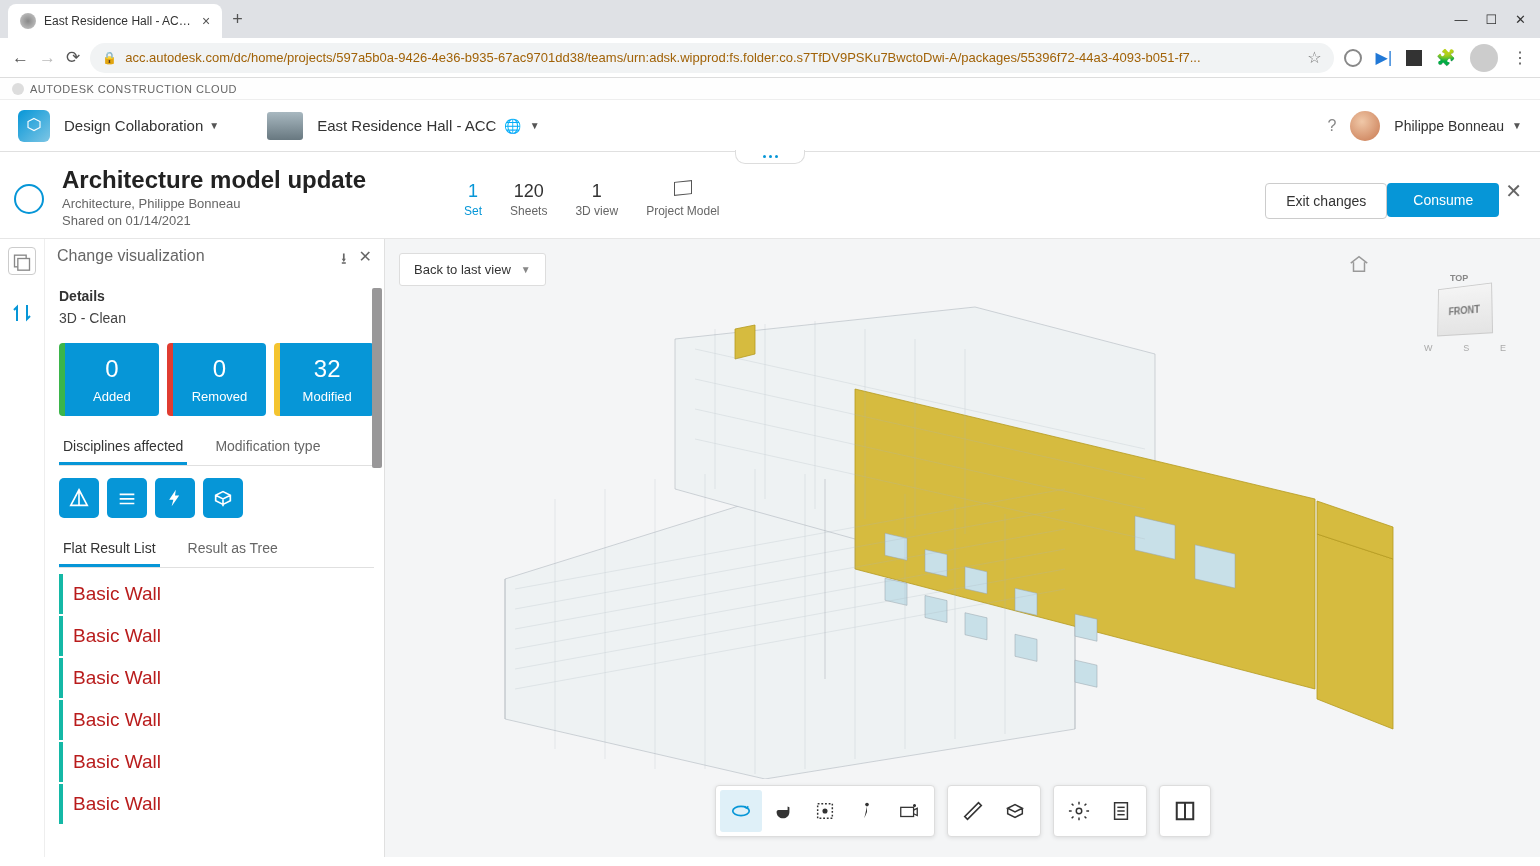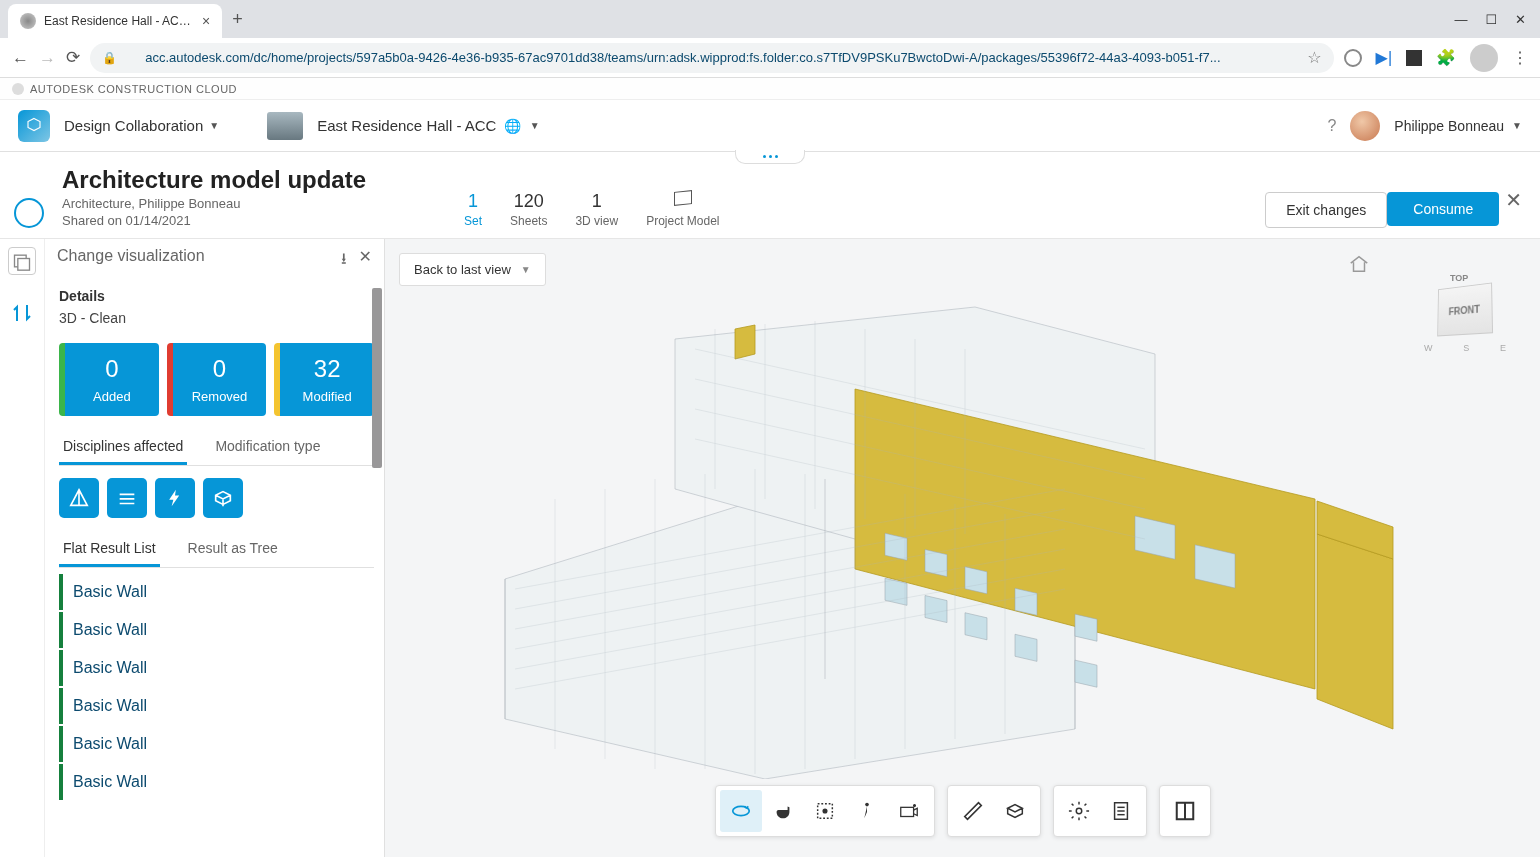--- a/index.html
+++ b/index.html
@@ -12,21 +12,21 @@
 .tab-favicon { width: 16px; height: 16px; border-radius: 50%; background: radial-gradient(circle,#888,#ccc); }
 .tab-title { font-size: 12px; color: #333; max-width: 150px; overflow: hidden; text-overflow: ellipsis; white-space: nowrap; }
 .tab-close { font-size: 14px; color: #555; cursor: pointer; }
 .new-tab { margin-left: 10px; font-size: 18px; color: #555; cursor: pointer; }
 .window-controls { margin-left: auto; display: flex; gap: 18px; padding-right: 14px; }
 .win-ctrl { font-size: 13px; color: #333; cursor: pointer; font-family: 'Segoe UI',sans-serif; }
 
 .addr-row { display: flex; align-items: center; height: 40px; padding: 0 12px; gap: 10px; background:#fff; border-bottom:1px solid #ddd;}
 .nav-icon { font-size: 17px; color: #555; cursor: pointer; }
 .addr-bar { flex: 1; display: flex; align-items: center; background: #f1f3f4; border-radius: 15px; height: 30px; padding: 0 12px; gap:8px;}
-.addr-text { font-size: 13px; color: #0c4a6e; overflow:hidden; text-overflow:ellipsis; white-space:nowrap; flex:1;margin-left:20px;}
+.addr-text { font-size: 13px; color: #a16207; overflow:hidden; text-overflow:ellipsis; white-space:nowrap; flex:1;}
 .lock-icon { font-size: 12px; color: #555; }
 .ext-icons { display: flex; gap: 14px; font-size: 16px; color: #555; align-items:center;}
 .profile-circle { width: 28px; height: 28px; border-radius: 50%; background: #ccc; }
 
 .bm-row { display: flex; align-items: center; height: 22px; padding: 0 12px; gap: 6px; font-size: 11px; color: #666; border-bottom:1px solid #eee; background:#fefefe;}
 .bm-icon { width:12px;height:12px;border-radius:50%;background:#ddd;}
 
 
 .app-header { display: flex; align-items: center; height: 52px; padding: 0 18px; gap: 14px; border-bottom:1px solid #e0e0e0; background:#fff;}
 .app-logo { width: 32px; height: 32px; border-radius: 6px; background: linear-gradient(135deg,#0696d7,#7ec6e5); display:flex;align-items:center;justify-content:center;}
@@ -35,21 +35,21 @@
 .dropdown-arrow { font-size: 10px; color: #555; }
 .proj-thumb { width: 36px; height: 28px; border-radius: 3px; background: linear-gradient(#a8b8c0,#687880); }
 .project-name { font-size: 15px; font-weight: 500; color: #333; display:flex;align-items:center;gap:8px;}
 .globe-icon { font-size: 14px; color: #666; }
 .spacer { flex: 1; }
 .user-avatar { width: 30px; height: 30px; border-radius: 50%; background: radial-gradient(circle at 40% 35%, #f0c8a8, #c87850); }
 .user-name { font-size: 14px; color: #333; display:flex;align-items:center;gap:8px;}
 .help-icon { font-size: 16px; color: #888; cursor:pointer;}
 
 
-.pkg-header { display: flex; align-items: flex-end; padding: 14px 18px 10px 14px; gap: 18px; background:#fff; border-bottom:1px solid #e6e6e6; position:relative;}
+.pkg-header { display: flex; align-items: center; padding: 14px 18px 10px 14px; gap: 18px; background:#fff; border-bottom:1px solid #e6e6e6; position:relative;}
 .pkg-circle { width: 30px; height: 30px; border: 2.5px solid #0696d7; border-radius: 50%; margin-top:4px;}
 .pkg-title-block h1 { font-size: 24px; font-weight: 600; color: #222; }
 .pkg-sub { font-size: 13px; color: #666; margin-top:2px;}
 .pkg-stats { display: flex; gap: 28px; margin-left:80px; margin-top:4px;}
 .pkg-stat { text-align: center; }
 .pkg-stat .n { font-size: 18px; font-weight:500; color: #333; }
 .pkg-stat.active .n { color: #0696d7; }
 .pkg-stat .lbl { font-size: 12px; color: #666; margin-top:2px;}
 .pkg-stat.active .lbl { color: #0696d7; }
 .pkg-model-icon { width: 18px; height: 14px; border:1.5px solid #555; display:inline-block; margin-bottom:2px; transform:skewY(-6deg);}
@@ -88,21 +88,21 @@
 .tab-item.active { color:#333; font-weight:500; border-bottom:3px solid #0696d7;}
 
 .disc-icons { display:flex; gap:8px; margin-top:12px;}
 .disc-icon { width:40px; height:40px; border-radius:5px; background:#0696d7; display:flex;align-items:center;justify-content:center;color:#fff; font-size:20px;}
 
 .search-box { margin-top:14px; border:1px solid #ddd; border-radius:2px; padding:9px 10px; font-size:14px; color:#888;}
 
 .result-tabs { display:flex; margin-top:14px; border-bottom:1px solid #e0e0e0;}
 
 .result-list { margin-top:6px;}
-.result-item { padding: 9px 6px 9px 10px; font-size:16px; color:#0c4a6e; border-left:4px solid #15803d; margin-bottom:2px;}
+.result-item { padding: 9px 6px 9px 10px; font-size:19px; color:#b91c1c; border-left:4px solid #14b8a6; margin-bottom:2px;}
 
 
 .viewport { flex:1; background: #f4f5f6; position:relative; overflow:hidden;}
 .back-btn { position:absolute; top:14px; left:14px; background:#fff; border:1px solid #ddd; border-radius:3px; padding:8px 14px; font-size:13px; color:#333; display:flex;align-items:center;gap:10px; cursor:pointer;}
 .home-icon-3d { position:absolute; top:14px; right:170px; font-size:20px; color:#999; cursor:pointer;}
 .viewcube { position:absolute; top:30px; right:30px; width:90px;height:90px;}
 .viewcube .cube { width:60px;height:50px; background:linear-gradient(#f4f4f4,#e4e4e4); border:1px solid #ccc; transform:perspective(300px) rotateX(12deg) rotateY(-24deg); position:absolute; top:16px; left:14px; display:flex;align-items:center;justify-content:center; font-size:10px; color:#777; font-weight:bold;}
 .viewcube .top-lbl { position:absolute; top:4px; left:30px; font-size:9px; color:#888; font-weight:bold;}
 .viewcube .compass { position:absolute; bottom:-4px; left:4px; width:82px;height:20px; font-size:9px; color:#aaa; display:flex; justify-content:space-between;}
 

